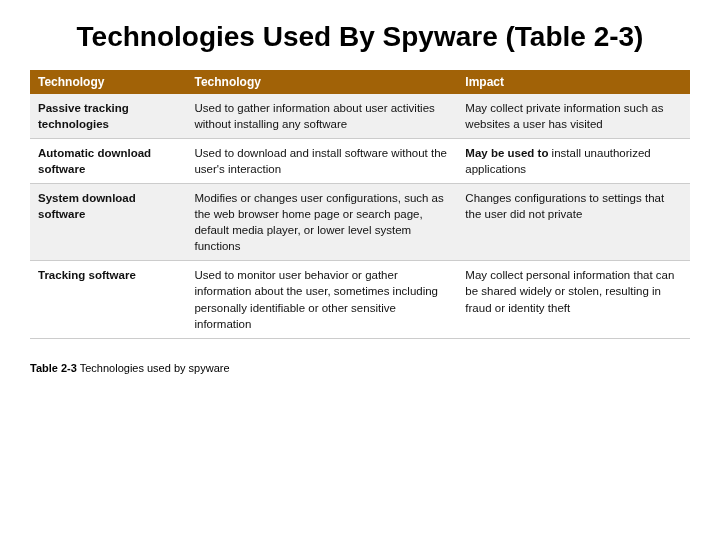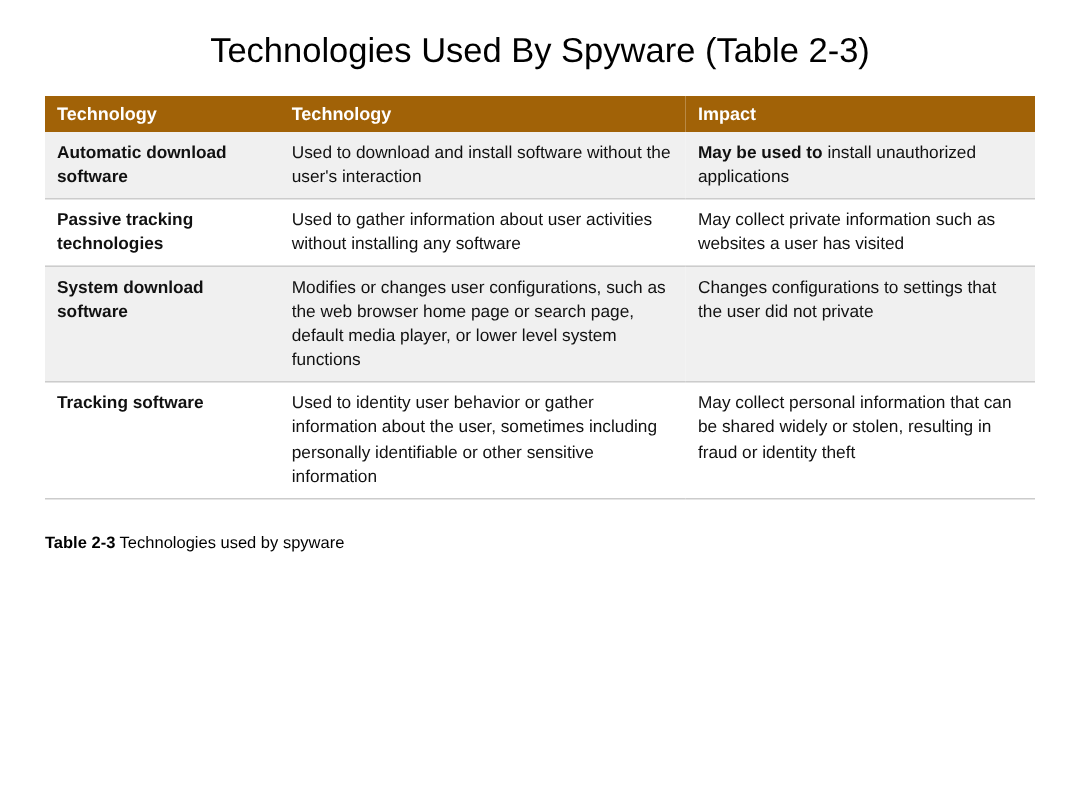--- a/index.html
+++ b/index.html
@@ -12,22 +12,22 @@
       position: relative;
     }
     .page {
       width: 720px;
       height: 540px;
       padding: 20px 30px 15px 30px;
       display: flex;
       flex-direction: column;
     }
     .title {
-      font-size: 23px;
-      font-weight: normal;
+      font-size: 28px;
+      font-weight: bold;
       text-align: center;
       line-height: 1.2;
       margin-bottom: 16px;
       color: #000;
     }
     table {
       width: 100%;
       border-collapse: collapse;
       font-size: 11.5px;
       color: #111;
@@ -96,37 +96,37 @@
   <table>
     <thead>
       <tr>
         <th>Technology</th>
         <th>Technology</th>
         <th>Impact</th>
       </tr>
     </thead>
     <tbody id="table-body">
     <tr>
+          <td>Passive tracking technologies</td>
+          <td>Used to gather information about user activities without installing any software</td>
+          <td>May collect private information such as websites a user has visited</td>
+        </tr>
+        <tr>
           <td>Automatic download software</td>
           <td>Used to download and install software without the user's interaction</td>
           <td><span class="highlight">May be used to</span> install unauthorized applications</td>
-        </tr>
-        <tr>
-          <td>Passive tracking technologies</td>
-          <td>Used to gather information about user activities without installing any software</td>
-          <td>May collect private information such as websites a user has visited</td>
         </tr>
         <tr>
           <td>System download software</td>
           <td>Modifies or changes user configurations, such as the web browser home page or search page, default media player, or lower level system functions</td>
           <td>Changes configurations to settings that the user did not private</td>
         </tr>
         <tr>
           <td>Tracking software</td>
-          <td>Used to identity user behavior or gather information about the user, sometimes including personally identifiable or other sensitive information</td>
+          <td>Used to monitor user behavior or gather information about the user, sometimes including personally identifiable or other sensitive information</td>
           <td>May collect personal information that can be shared widely or stolen, resulting in fraud or identity theft</td>
         </tr>
       </tbody>
   </table>
 
   <div class="table-caption">
     <span class="label">Table 2-3</span>
     <span>Technologies used by spyware</span>
   </div>
 

